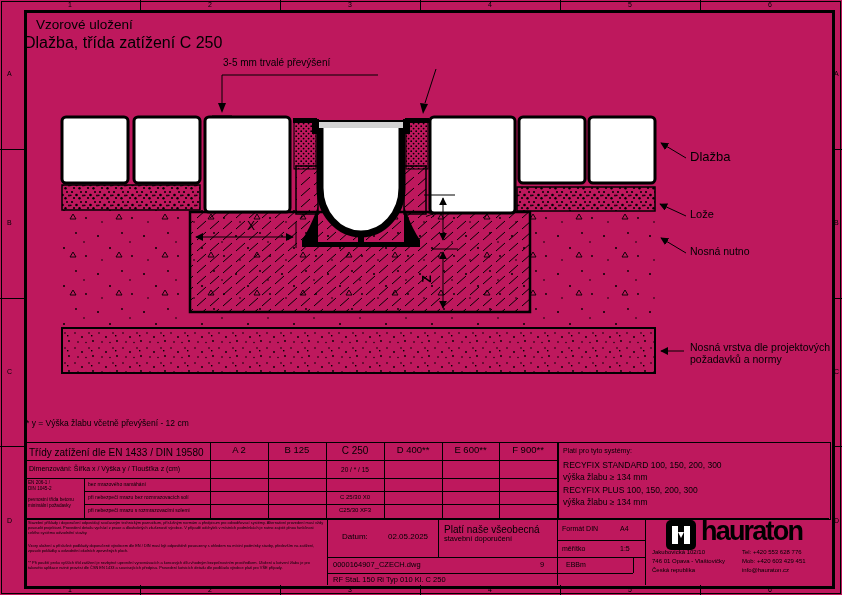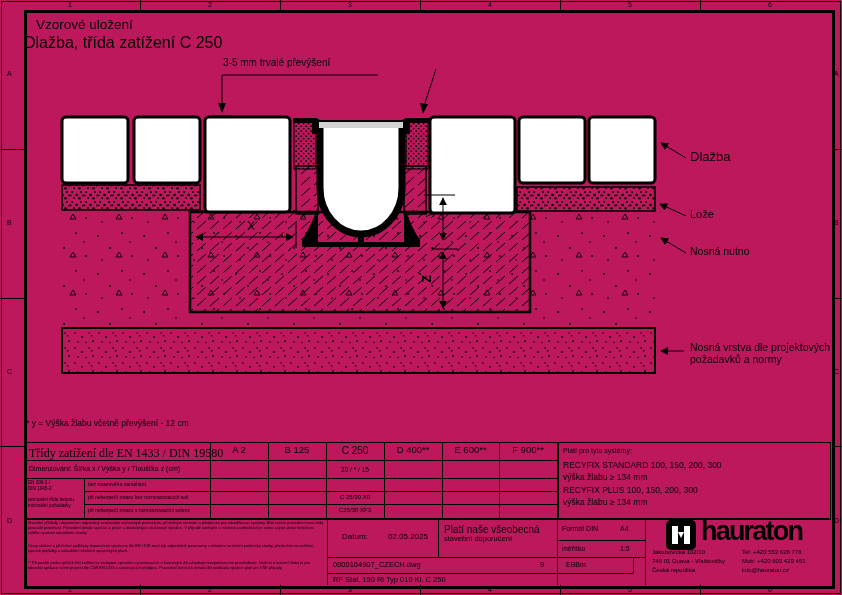--- a/index.html
+++ b/index.html
@@ -181,21 +181,21 @@
   <div class="hl" style="left:84px;top:491px;width:473px;"></div>
   <div class="hl" style="left:84px;top:504px;width:473px;"></div>
   <div class="vl" style="left:84px;top:478px;height:40px;"></div>
   <div class="vl" style="left:210px;top:442px;height:76px;"></div>
   <div class="vl" style="left:268px;top:442px;height:76px;"></div>
   <div class="vl" style="left:326px;top:442px;height:76px;"></div>
   <div class="vl" style="left:384px;top:442px;height:76px;"></div>
   <div class="vl" style="left:442px;top:442px;height:76px;"></div>
   <div class="vl" style="left:499px;top:442px;height:76px;"></div>
 
-  <div class="t" style="left:29px;top:447px;font-size:12px;font-family:Liberation Serif, serif;">Třídy zatížení dle EN 1433 / DIN 19580</div>
+  <div class="t" style="left:29px;top:447px;font-size:10px;">Třídy zatížení dle EN 1433 / DIN 19580</div>
   <div class="t" style="left:210px;top:445px;width:58px;text-align:center;font-size:9.5px;">A 2</div>
   <div class="t" style="left:268px;top:445px;width:58px;text-align:center;font-size:9.5px;">B 125</div>
   <div class="t" style="left:326px;top:445px;width:58px;text-align:center;font-size:10px;">C 250</div>
   <div class="t" style="left:384px;top:445px;width:58px;text-align:center;font-size:9.5px;">D 400**</div>
   <div class="t" style="left:442px;top:445px;width:57px;text-align:center;font-size:9.5px;">E 600**</div>
   <div class="t" style="left:499px;top:445px;width:58px;text-align:center;font-size:9.5px;">F 900**</div>
   <div class="t" style="left:29px;top:465px;font-size:7px;">Dimenzování:  Šířka x / Výška y / Tloušťka z (cm)</div>
   <div class="t" style="left:326px;top:466px;width:58px;text-align:center;font-size:6.5px;">20 / * / 15</div>
   <div class="t" style="left:28px;top:480px;font-size:4.6px;">EN 206-1 /</div>
   <div class="t" style="left:28px;top:486px;font-size:4.6px;">DIN 1045-2</div>

